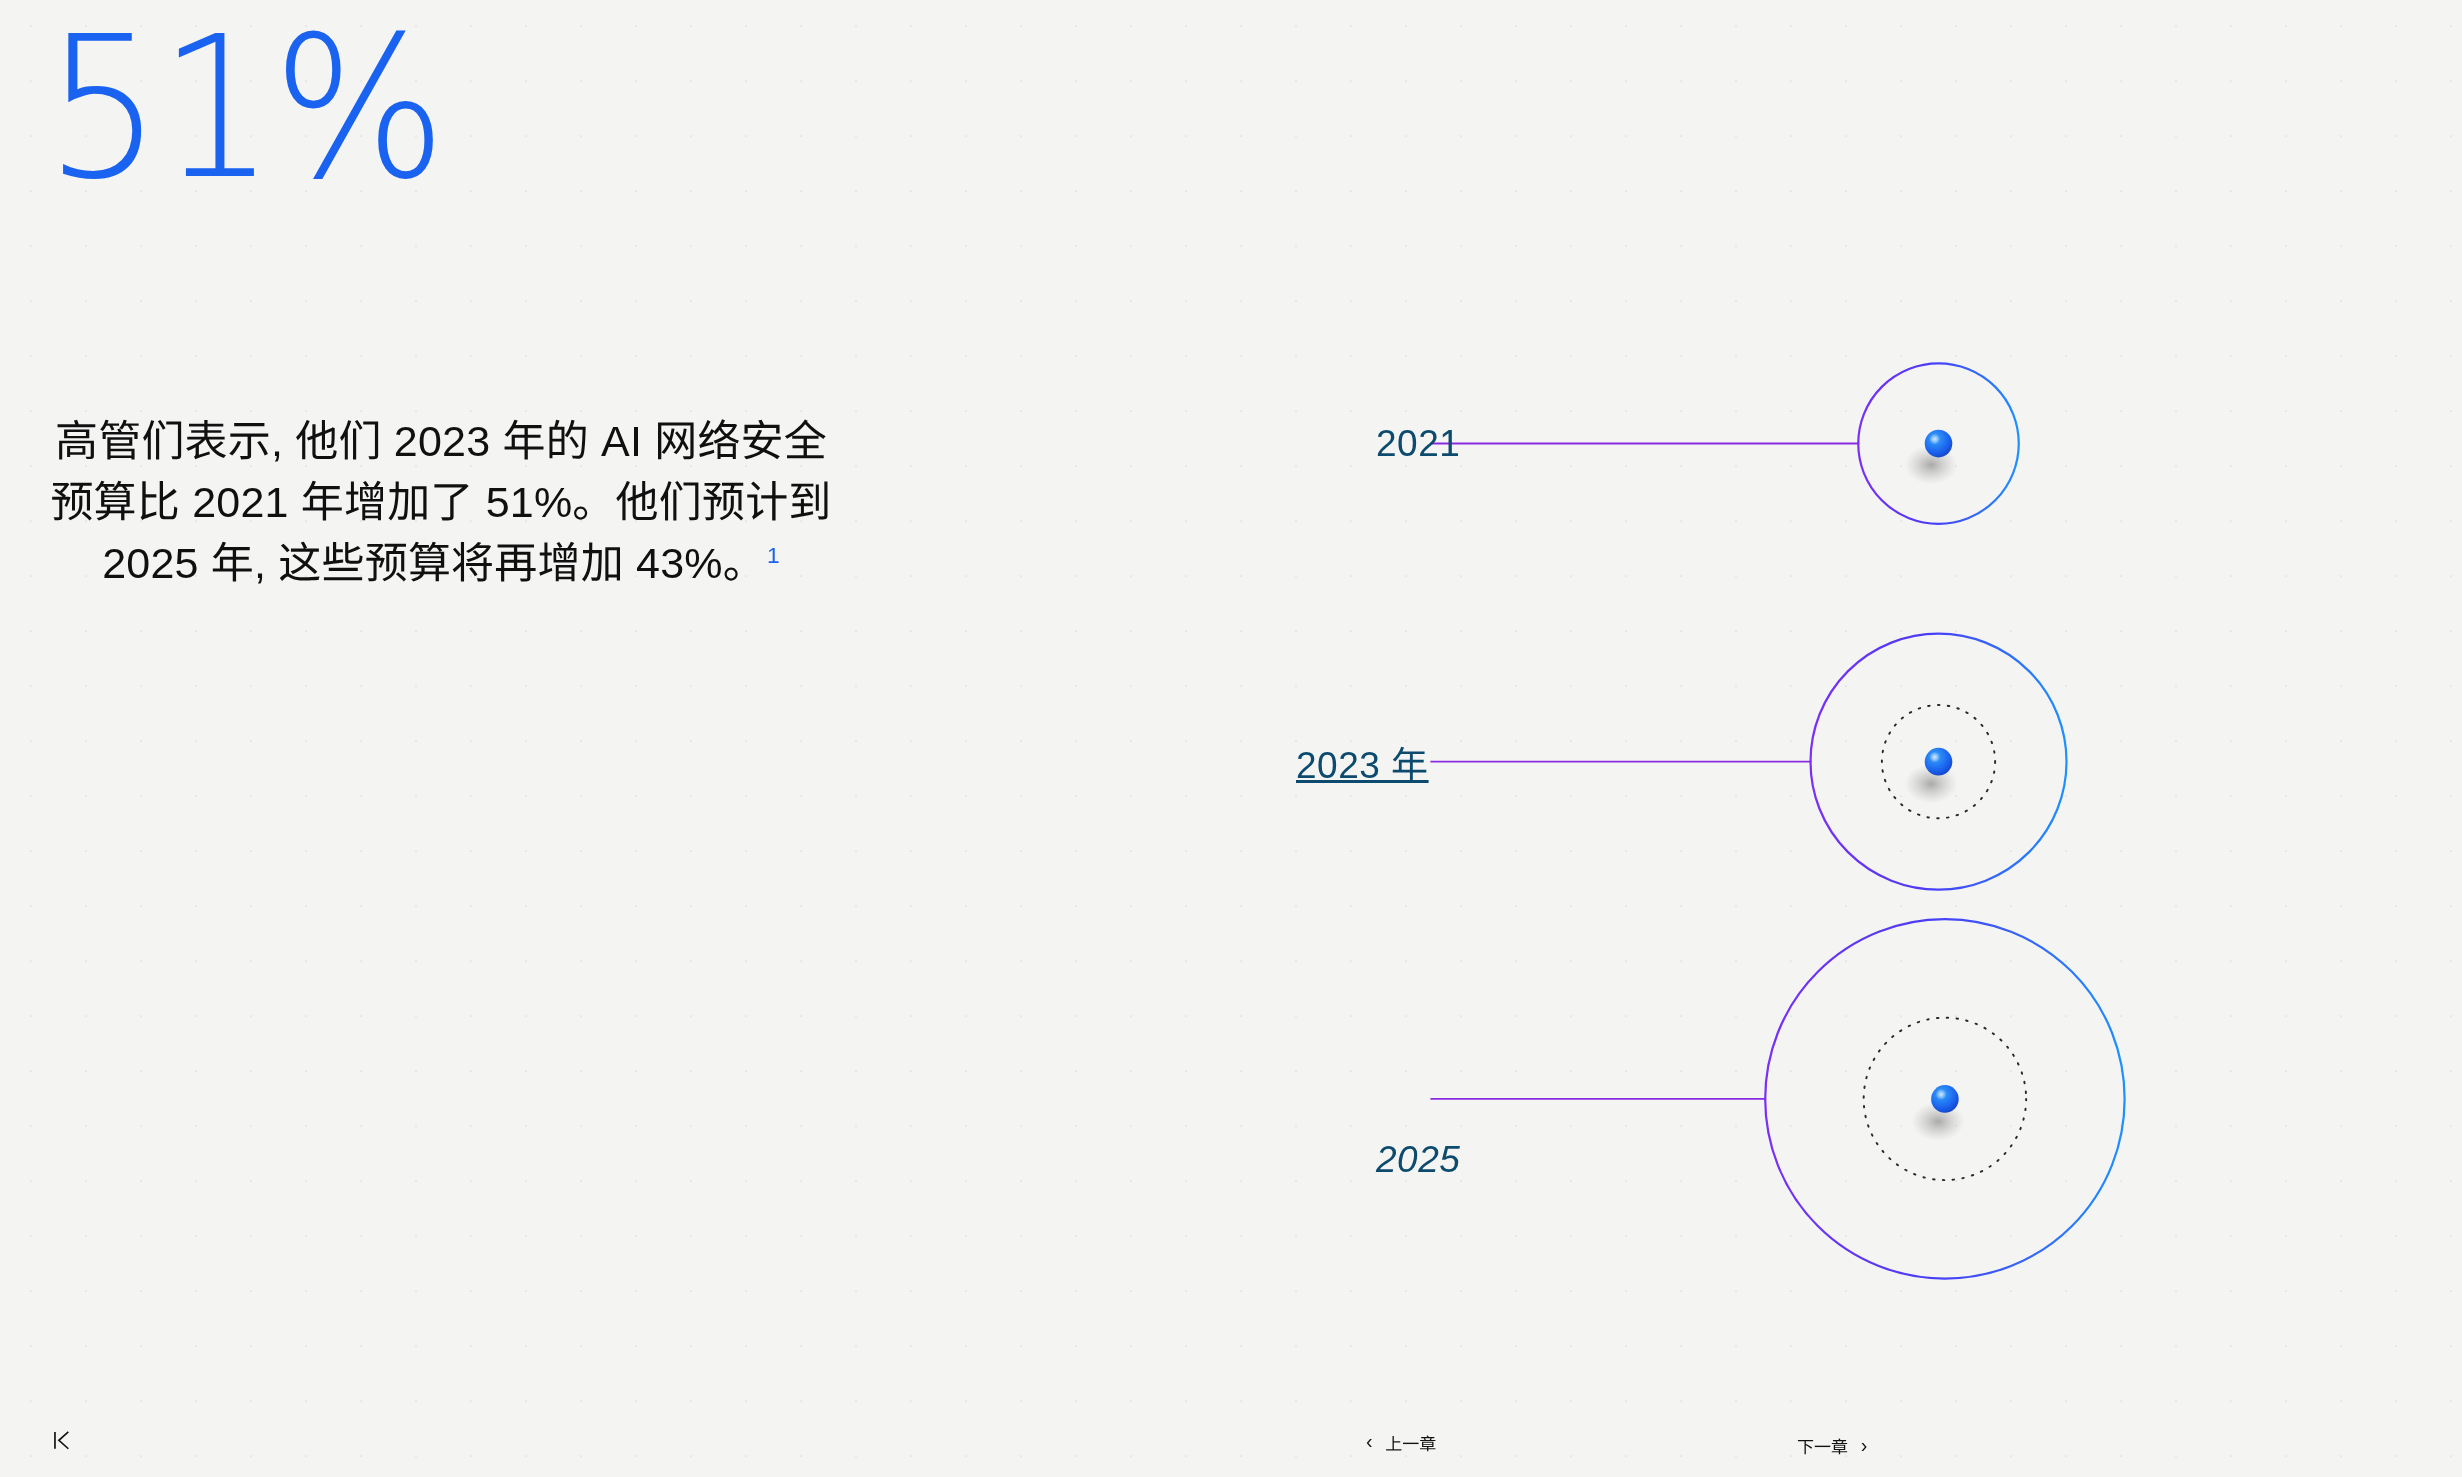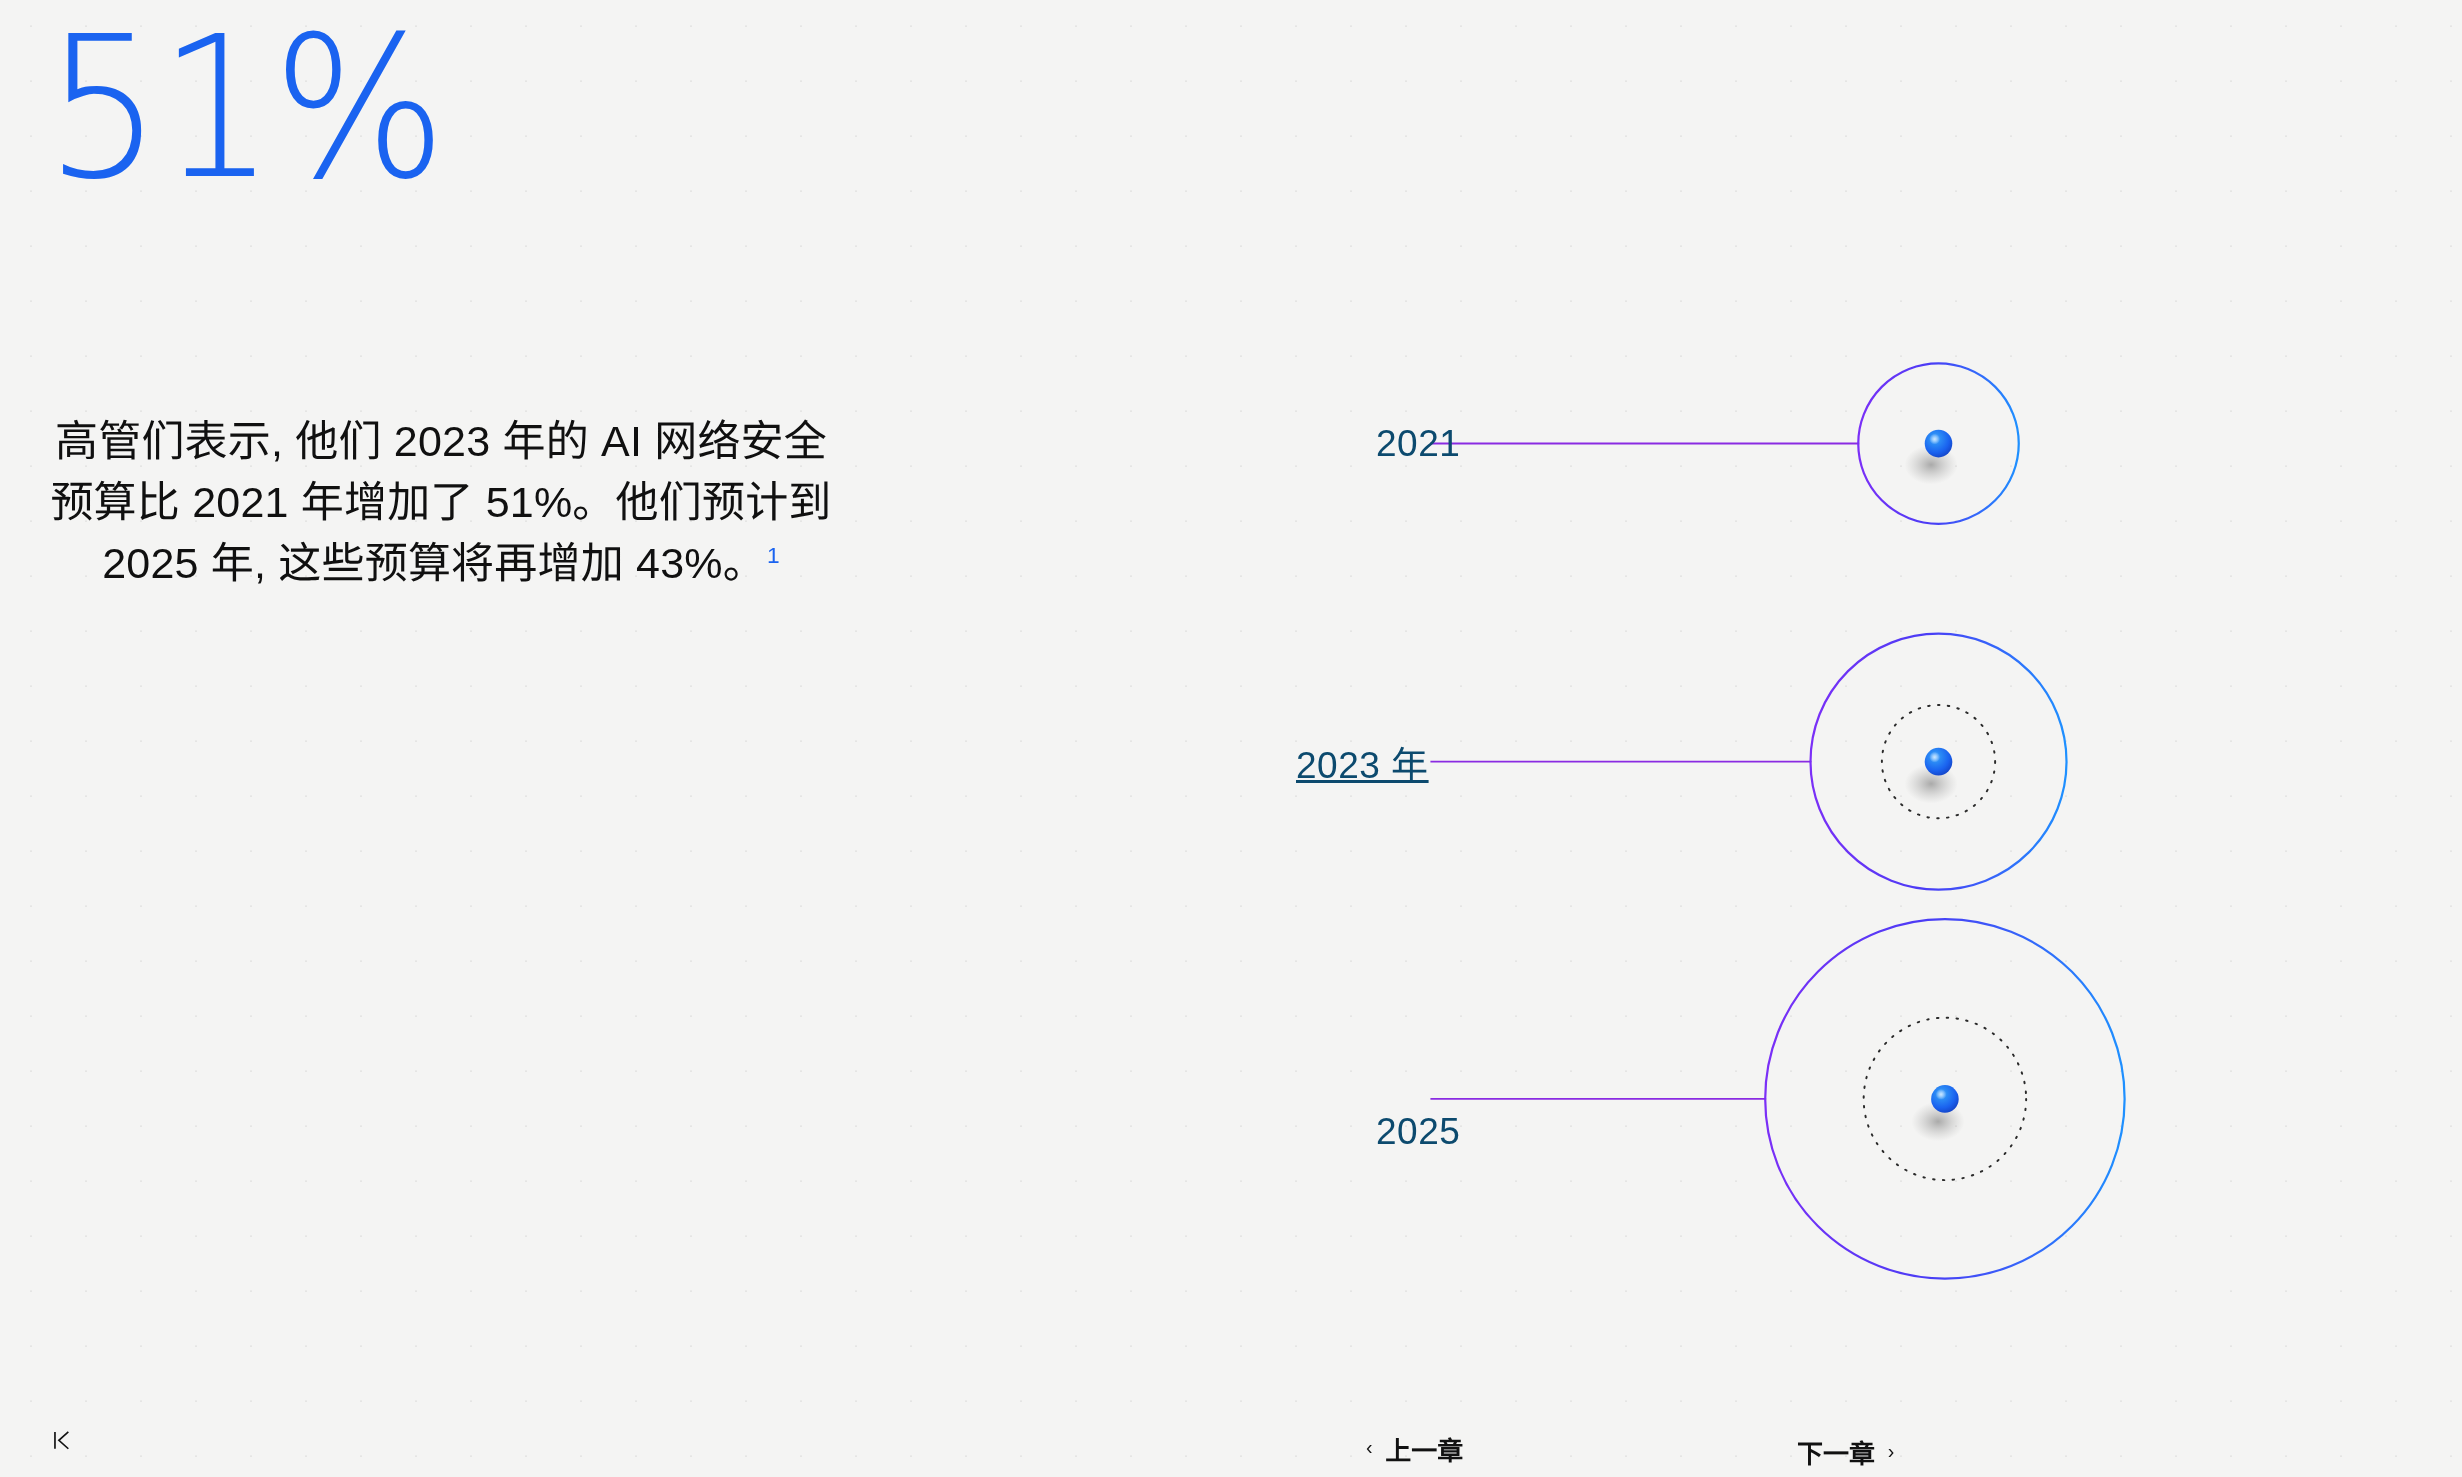--- a/index.html
+++ b/index.html
@@ -81,21 +81,21 @@
     color: #0c4a6e;
     font-size: 37px;
     font-weight: 400;
     letter-spacing: 0.5px;
     white-space: nowrap;
     transform: translateY(-50%);
     font-family: "Liberation Sans", sans-serif;
   }
   #label-2021 { left: 1376px; top: 444px; }
   #label-2023 { left: 1296px; top: 762px; text-decoration: underline; }
-  #label-2025 { left: 1376px; top: 1132px; }
+  #label-2025 { left: 1376px; top: 1160px; font-style: italic; }
 
   
   #footer {
     position: absolute;
     left: 0;
     right: 0;
     bottom: 0;
     height: 69px;
   }
   .footer-item {
@@ -105,21 +105,21 @@
     gap: 12.8px;
     color: #111111;
     font-size: 20.7px;
     font-weight: 400;
     white-space: nowrap;
   }
   #nav-first { left: 53px; top: 20.7px; font-size: 22.7px; }
   #nav-prev  { left: 1366px; top: 21.7px; }
   #nav-next  { left: 1797px; top: 25px; }
   .chev { font-size: 19.7px; color: #111; line-height: 1; }
-  .nav-label { font-size: 26px; font-weight: bold; }
+  .nav-label { font-size: 17px; }
 </style>
 </head>
 <body>
 
 <div id="dot-grid"></div>
 
 <div id="headline">51%</div>
 
 <p id="body-copy"><span>高管们表示, 他们 2023 年的 AI 网络安全预算比 2021 年增加了 51%。他们预计到 2025 年, 这些预算将再增加 43%。</span><sup class="footnote-ref">1</sup></p>
 

